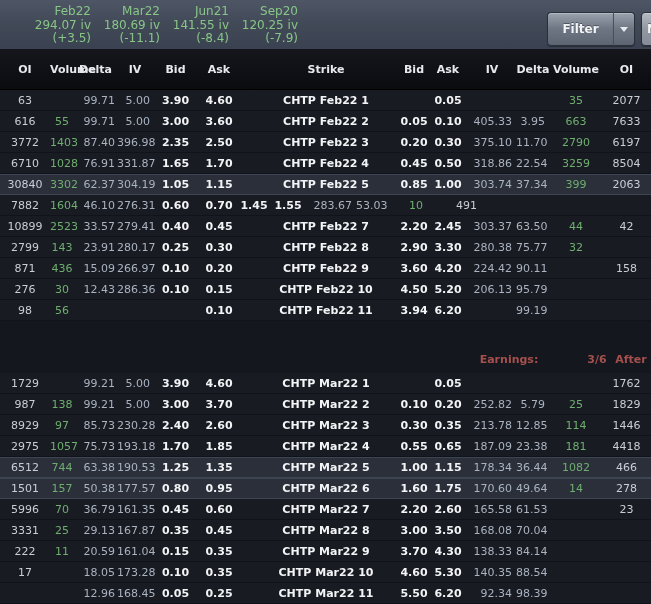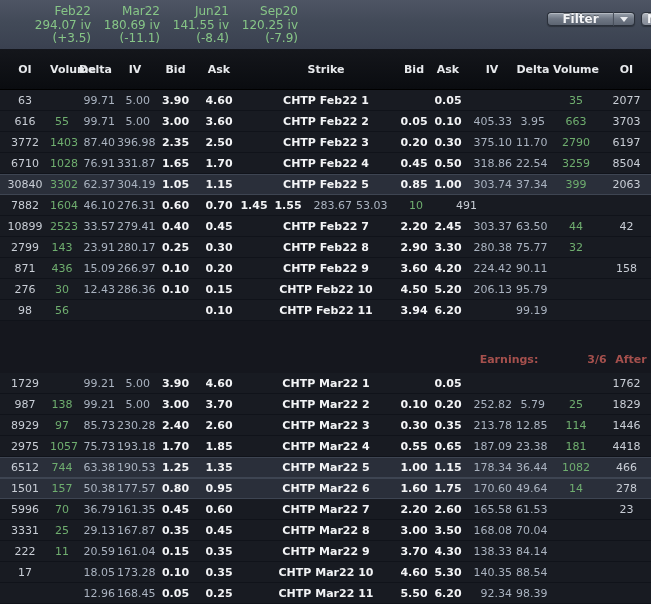--- a/index.html
+++ b/index.html
@@ -12,21 +12,21 @@
   
   .topbar{
     height:50px;box-sizing:border-box;position:relative;overflow:hidden;
     background:linear-gradient(180deg,#4e5564 0%,#424a58 45%,#3a4150 100%);
     border-bottom:1px solid #14161c;
   }
   .tabs{display:flex;padding-left:22px;padding-top:5px;}
   .tab{width:69px;text-align:right;color:#87c687;font-size:12px;line-height:13.5px;cursor:default;}
   .filter-group{position:absolute;top:12px;right:16px;display:flex;}
   .btn{
-    height:14px;box-sizing:border-box;display:flex;align-items:center;justify-content:center;
+    height:34px;box-sizing:border-box;display:flex;align-items:center;justify-content:center;
     border:1px solid #2a303a;border-radius:4px;
     background:linear-gradient(180deg,#9aa2ad 0%,#6e7683 50%,#5d6572 100%);
     color:#f3f4f6;font-weight:bold;font-size:12px;
     box-shadow:inset 0 1px 0 rgba(255,255,255,0.28),0 1px 1px rgba(0,0,0,0.3);
     text-shadow:0 -1px 0 rgba(0,0,0,0.35);
   }
   .filter-main{width:66px;border-radius:4px 0 0 4px;border-right:none;}
   .filter-arrow{width:22px;border-radius:0 4px 4px 0;border-left:1px solid #49505c;}
   .arr{width:0;height:0;border-left:4px solid transparent;border-right:4px solid transparent;border-top:5px solid #e9ebef;}
   .no-btn{
@@ -146,21 +146,21 @@
       <span class="cell c2 dim">99.71</span>
       <span class="cell c3 dim">5.00</span>
       <span class="cell c4 wht">3.00</span>
       <span class="cell c5 wht">3.60</span>
       <span class="cell c6 wht">CHTP Feb22 2</span>
       <span class="cell c7 wht">0.05</span>
       <span class="cell c8 wht">0.10</span>
       <span class="cell c9 dim">405.33</span>
       <span class="cell c10 dim">3.95</span>
       <span class="cell c11 vol">663</span>
-      <span class="cell c12 oi">3703</span>
+      <span class="cell c12 oi">7633</span>
     </div>
     <div class="row">
       <span class="cell c0 oi">3772</span>
       <span class="cell c1 vol">1403</span>
       <span class="cell c2 dim">87.40</span>
       <span class="cell c3 dim">396.98</span>
       <span class="cell c4 wht">2.35</span>
       <span class="cell c5 wht">2.50</span>
       <span class="cell c6 wht">CHTP Feb22 3</span>
       <span class="cell c7 wht">0.20</span>

